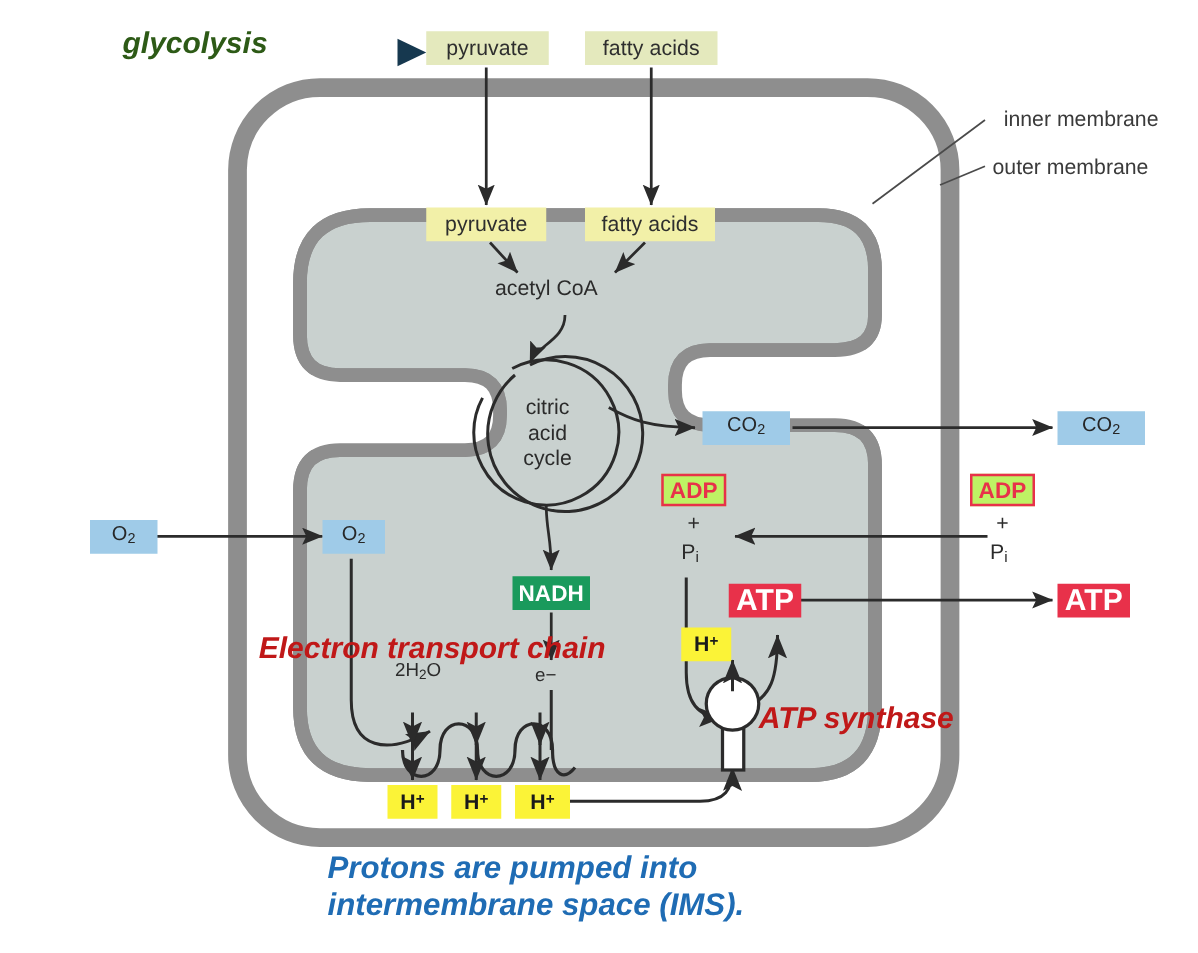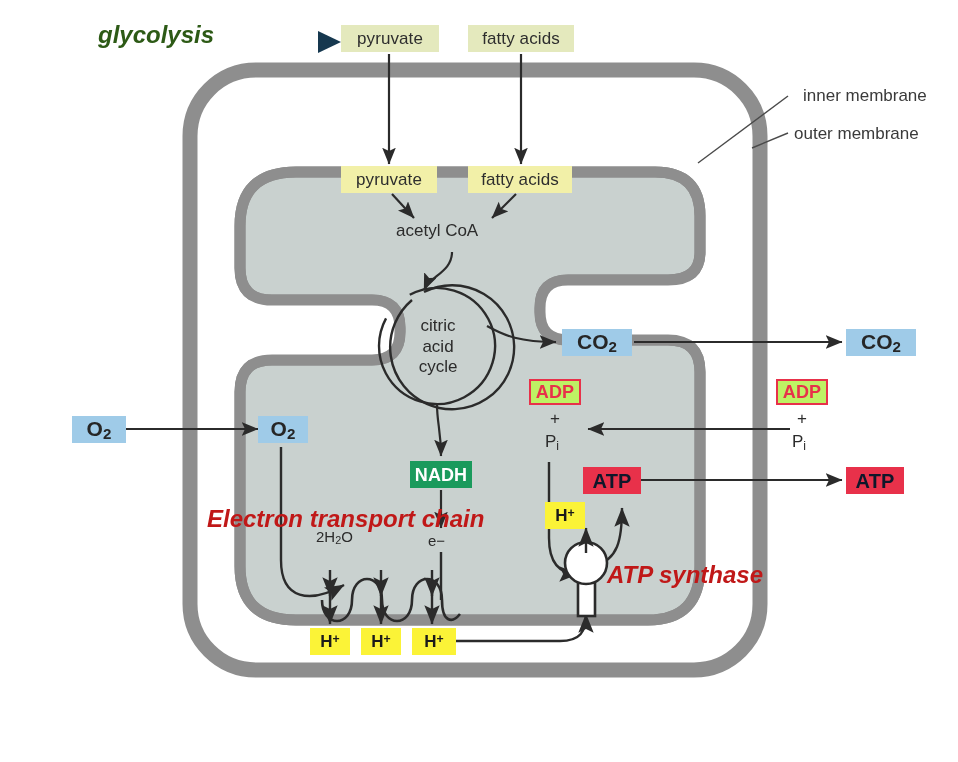--- a/index.html
+++ b/index.html
@@ -43,33 +43,32 @@
     font-size: 17px;
   }
   .lbl-yellowpale {
     background: #f2f0a8;
     color: #2e2e2e;
     font-size: 17px;
   }
   .lbl-blue {
     background: #9fcbe8;
     color: #262626;
-    font-size: 21px;
-    font-weight: bold;
+    font-size: 16px;
   }
   .lbl-green {
     background: #1a9a5c;
     color: #ffffff;
     font-size: 18px;
     font-weight: bold;
   }
   .lbl-atp {
     background: #e8314a;
-    color: #0f172a;
-    font-size: 20px;
+    color: #ffffff;
+    font-size: 24px;
     font-weight: bold;
   }
   .lbl-adp {
     background: #bef264;
     color: #e8314a;
     border: 2px solid #e8314a;
     font-size: 18px;
     font-weight: bold;
   }
   .lbl-hplus {
@@ -382,14 +381,16 @@
   <div class="lbl lbl-hplus" style="left:310px; top:628px; width:40px; height:27px;">
     <span>H<sup>+</sup></span>
   </div>
   <div class="lbl lbl-hplus" style="left:361px; top:628px; width:40px; height:27px;">
     <span>H<sup>+</sup></span>
   </div>
   <div class="lbl lbl-hplus" style="left:412px; top:628px; width:44px; height:27px;">
     <span>H<sup>+</sup></span>
   </div>
 
+  <div class="anno anno-blue" style="left:262px; top:680px;">Protons are pumped into
+intermembrane space (IMS).</div>
 
 </div>
 
 </body></html>

